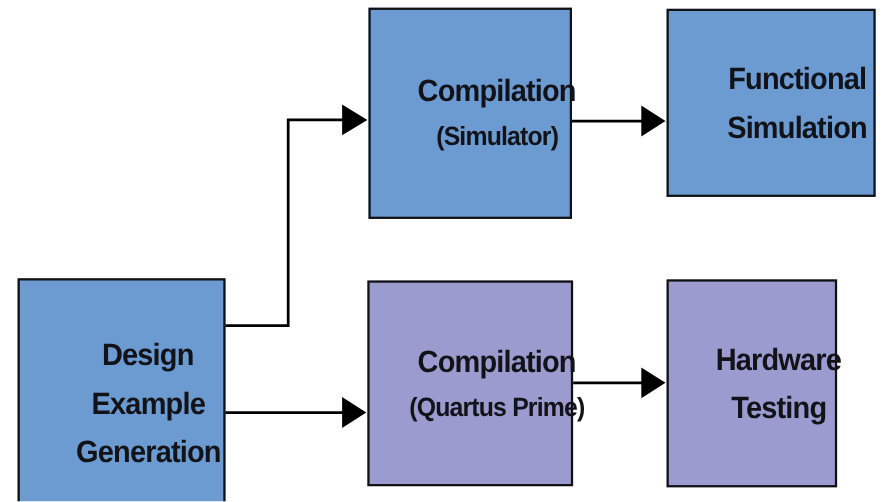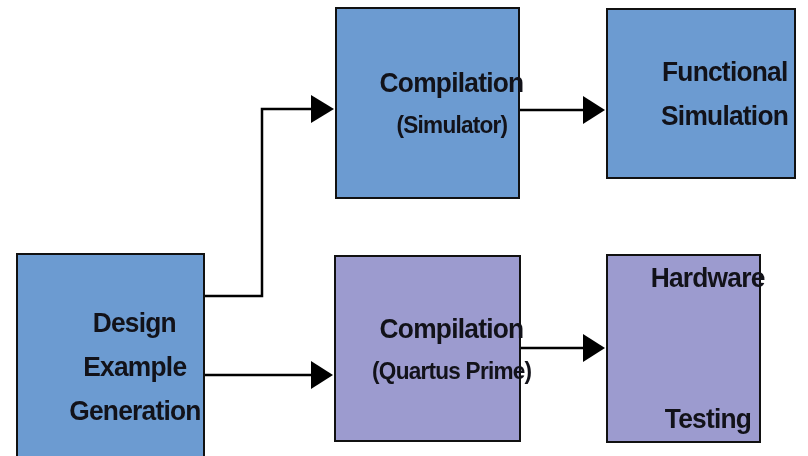--- a/index.html
+++ b/index.html
@@ -46,21 +46,21 @@
     transform: scaleX(0.94);
   }
   .node .line.sub {
     font-size: 24px;
     line-height: 40px;
   }
   .node-design   { left: 16px;  top: 253px; width: 189px; height: 228px; }
   .node-comp-sim { left: 335px; top: 7px;   width: 185px; height: 192px; }
   .node-func-sim { left: 606px; top: 8px;   width: 190px; height: 171px; }
   .node-comp-qp  { left: 334px; top: 255px; width: 187px; height: 187px; }
-  .node-hw-test  { left: 606px; top: 254px; width: 155px; height: 189px; justify-content: space-between; }
+  .node-hw-test  { left: 606px; top: 254px; width: 155px; height: 189px; }
 </style>
 </head>
 <body>
 
 <div class="stage">
 
   <svg class="connectors" viewBox="0 0 808 456" xmlns="http://www.w3.org/2000/svg">
     <g>
       <path d="M 204 296 L 262 296 L 262 109 L 312 109"></path>
       <polygon points="311,95 334,109 311,123"></polygon>

